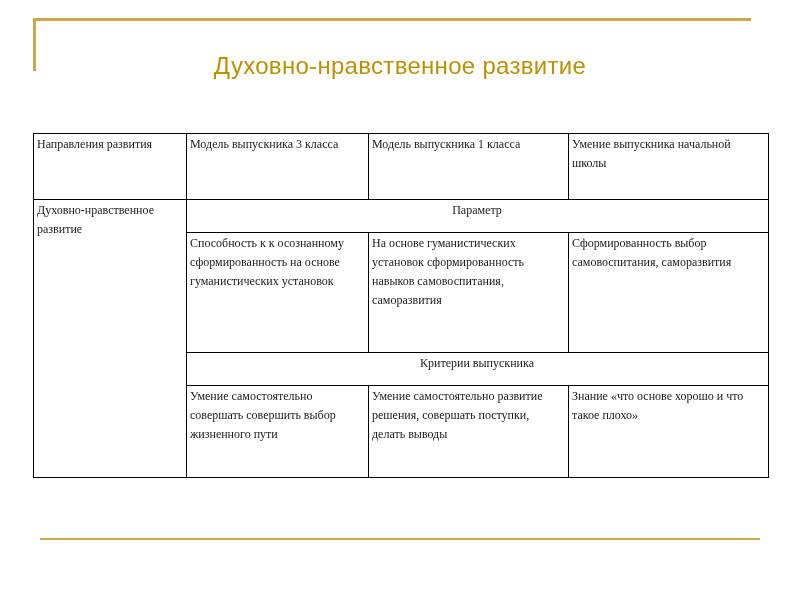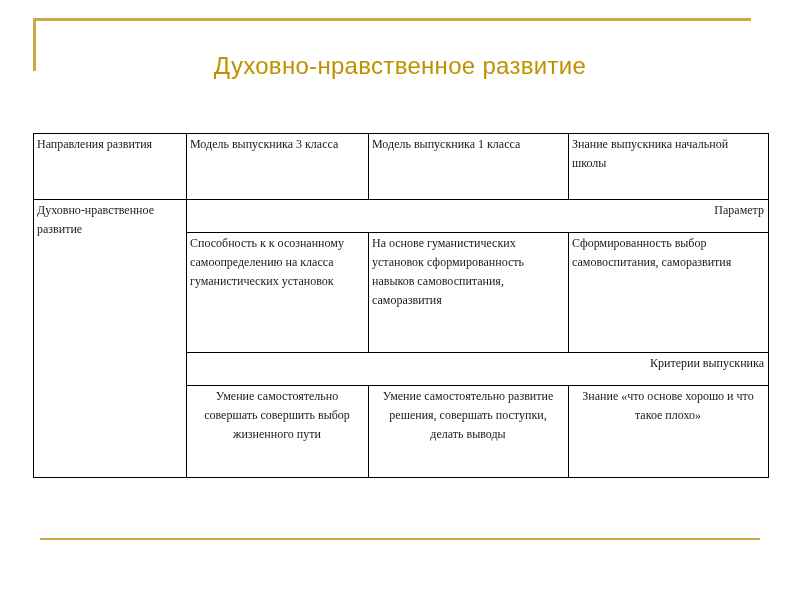--- a/index.html
+++ b/index.html
@@ -65,23 +65,23 @@
     line-height: 19px;
     color: var(--text, #1a1a1a);
     vertical-align: top;
     padding: 1px 4px 1px 3px;
     overflow: hidden;
   }
   tr.r-header   { height: 66px; }
   tr.r-section  { height: 33px; }
   tr.r-param    { height: 120px; }
   tr.r-criteria-label { height: 33px; }
-  tr.r-criteria { height: 92px; text-align: center; }
+  tr.r-criteria { height: 92px; }
   td.section-label {
-    text-align: right;
+    text-align: center;
     vertical-align: top;
   }
 </style>
 </head>
 <body>
 
 <div class="slide">
 
   <div class="corner-rule"></div>
 
@@ -93,28 +93,28 @@
         <col style="width:153px">
         <col style="width:182px">
         <col style="width:200px">
         <col style="width:200px">
       </colgroup>
       <tbody>
         <tr class="r-header">
           <td>Направления развития</td>
           <td>Модель выпускника 3 класса</td>
           <td>Модель выпускника 1 класса</td>
-          <td>Знание выпускника начальной школы</td>
+          <td>Умение выпускника начальной школы</td>
         </tr>
         <tr class="r-section">
           <td rowspan="4">Духовно-нравственное развитие</td>
           <td colspan="3" class="section-label">Параметр</td>
         </tr>
         <tr class="r-param">
-          <td>Способность к к осознанному самоопределению на класса гуманистических установок</td>
+          <td>Способность к к осознанному сформированность на основе гуманистических установок</td>
           <td>На основе гуманистических установок сформированность навыков самовоспитания, саморазвития</td>
           <td>Сформированность выбор самовоспитания, саморазвития</td>
         </tr>
         <tr class="r-criteria-label">
           <td colspan="3" class="section-label">Критерии выпускника</td>
         </tr>
         <tr class="r-criteria">
           <td>Умение самостоятельно совершать совершить выбор жизненного пути</td>
           <td>Умение самостоятельно развитие решения, совершать поступки, делать выводы</td>
           <td>Знание «что основе хорошо и что такое плохо»</td>

